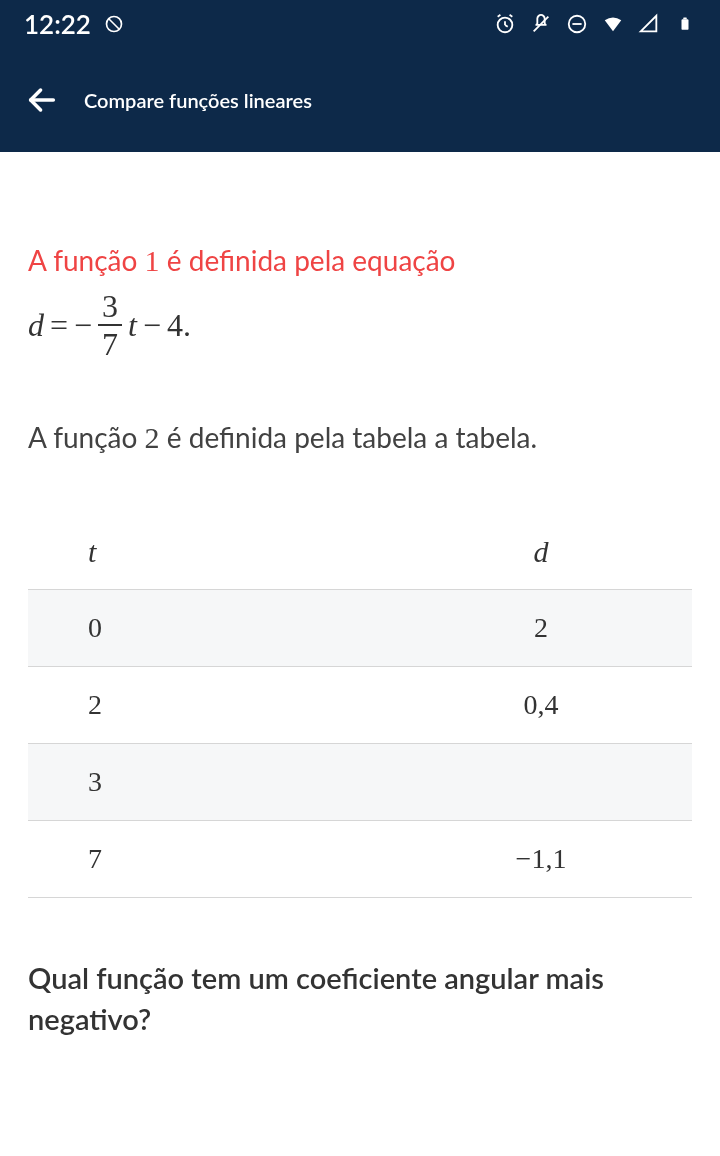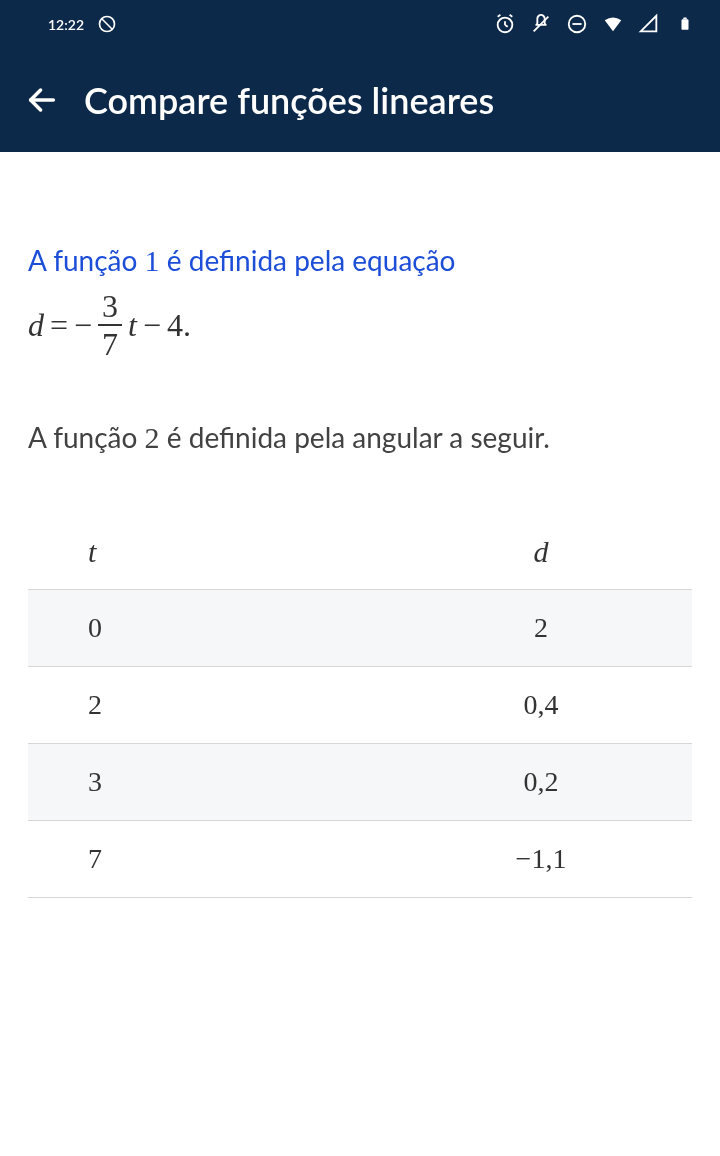--- a/index.html
+++ b/index.html
@@ -20,23 +20,22 @@
       display: flex;
       justify-content: space-between;
       align-items: center;
       padding: 0 24px;
       color: #ffffff;
     }
     .status-left {
       display: flex;
       align-items: center;
       gap: 12px;
-      font-size: 14px;
+      font-size: 26px;
       font-weight: 600;
-      margin-left: 24px;
     }
     .status-right {
       display: flex;
       align-items: center;
       gap: 14px;
     }
     .status-icon {
       width: 22px;
       height: 22px;
       display: inline-flex;
@@ -53,31 +52,31 @@
       color: #ffffff;
     }
     .back-arrow {
       width: 36px;
       height: 36px;
       display: flex;
       align-items: center;
       justify-content: center;
     }
     .page-title {
-      font-size: 36px;
+      font-size: 20px;
       font-weight: 600;
     }
     .content {
       padding: 88px 28px 0 28px;
       color: #333333;
     }
     .para {
       font-size: 28px;
       line-height: 1.4;
-      color: #1d4ed8;
+      color: #ef4444;
       margin-bottom: 8px;
     }
     .math-num {
       font-family: 'Georgia', 'Times New Roman', serif;
       font-size: 30px;
     }
     .equation {
       font-family: 'Georgia', 'Times New Roman', serif;
       font-size: 32px;
       font-style: italic;
@@ -229,40 +228,40 @@
     <span class="frac">
       <span class="num">3</span>
       <span class="den">7</span>
     </span>
     <span>t</span>
     <span class="upright">−</span>
     <span class="upright">4.</span>
   </div>
 
   <div class="para2">
-    <span>A função </span><span class="math-num">2</span><span> é definida pela angular a seguir.</span>
+    <span>A função </span><span class="math-num">2</span><span> é definida pela tabela a tabela.</span>
   </div>
 
   <div class="table-wrap">
     <div class="table-header">
       <div class="cell header cell-left">t</div>
       <div class="cell header cell-right">d</div>
     </div>
     <div class="table-row shaded">
       <div class="cell cell-left">0</div>
       <div class="cell cell-right">2</div>
     </div>
     <div class="table-row">
       <div class="cell cell-left">2</div>
       <div class="cell cell-right">0,4</div>
     </div>
     <div class="table-row shaded">
       <div class="cell cell-left">3</div>
-      <div class="cell cell-right">0,2</div>
     </div>
     <div class="table-row">
       <div class="cell cell-left">7</div>
       <div class="cell cell-right">−1,1</div>
     </div>
   </div>
 
+  <div class="question">Qual função tem um coeficiente angular mais negativo?</div>
 
 </div>
 
 </body></html>

